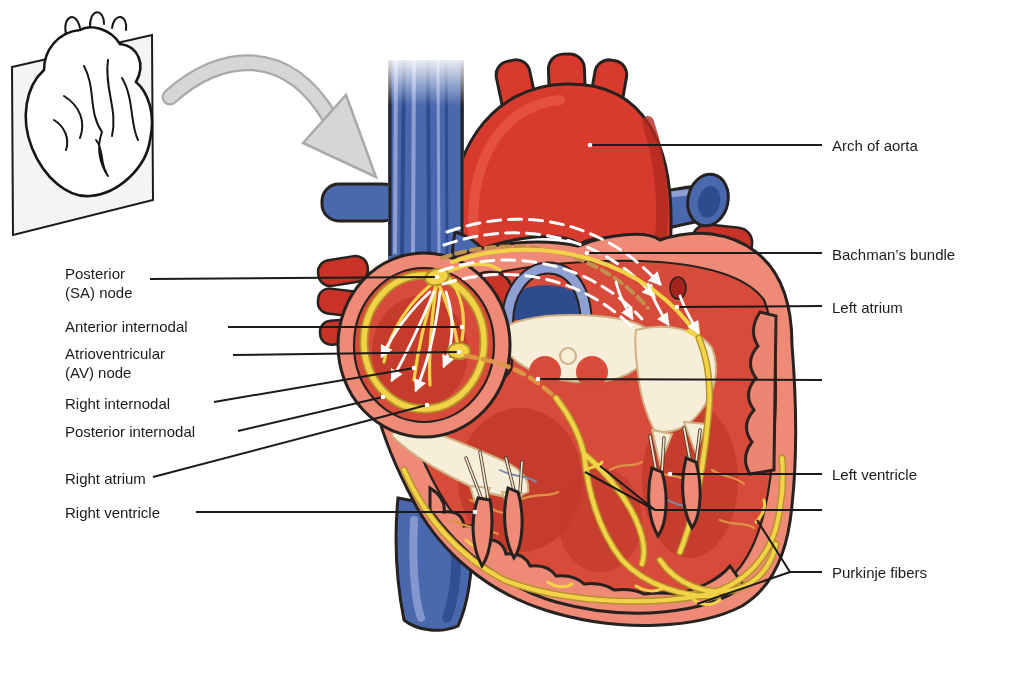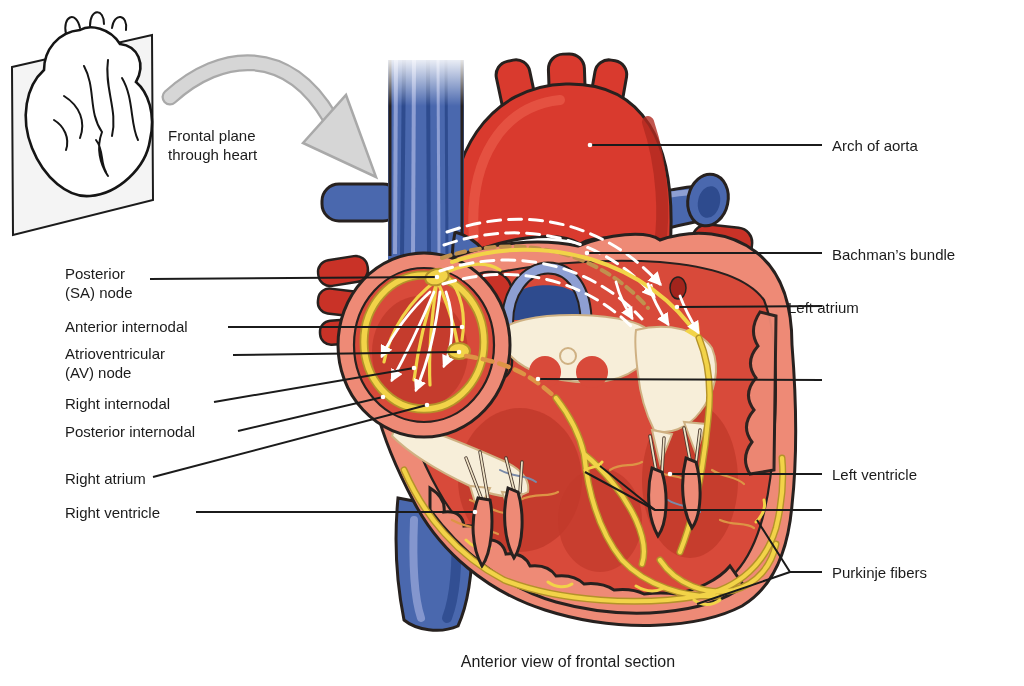--- a/index.html
+++ b/index.html
@@ -223,34 +223,31 @@
       <circle class="dot" cx="475" cy="512" r="2.3"></circle>
           <circle class="dot" cx="590" cy="145" r="2.3"></circle>
       <circle class="dot" cx="587" cy="253" r="2.3"></circle>
           <circle class="dot" cx="677" cy="307" r="2.3"></circle>
       <circle class="dot" cx="538" cy="379" r="2.3"></circle>
           <circle class="dot" cx="670" cy="474" r="2.3"></circle>
     </g>
   </g>
 </svg>
 
-<div class="lbl" style="left:168px;top:126px">Frontal plane
-through heart</div>
 
 <div class="lbl" style="left:65px;top:264px">Posterior
 (SA) node</div>
 <div class="lbl" style="left:65px;top:317px">Anterior internodal</div>
 <div class="lbl" style="left:65px;top:344px">Atrioventricular
 (AV) node</div>
 <div class="lbl" style="left:65px;top:394px">Right internodal</div>
 <div class="lbl" style="left:65px;top:422px">Posterior internodal</div>
 <div class="lbl" style="left:65px;top:469px">Right atrium</div>
 <div class="lbl" style="left:65px;top:503px">Right ventricle</div>
 
 <div class="lbl" style="left:832px;top:136px">Arch of aorta</div>
 <div class="lbl" style="left:832px;top:245px">Bachman’s bundle</div>
-<div class="lbl" style="left:788px;top:298px">Left atrium</div>
+<div class="lbl" style="left:832px;top:298px">Left atrium</div>
 <div class="lbl" style="left:832px;top:465px">Left ventricle</div>
 <div class="lbl" style="left:832px;top:563px">Purkinje fibers</div>
 
-<div class="caption" style="left:262px;top:653px;width:612px">Anterior view of frontal section</div>
 
 </div>
 
 </body></html>

